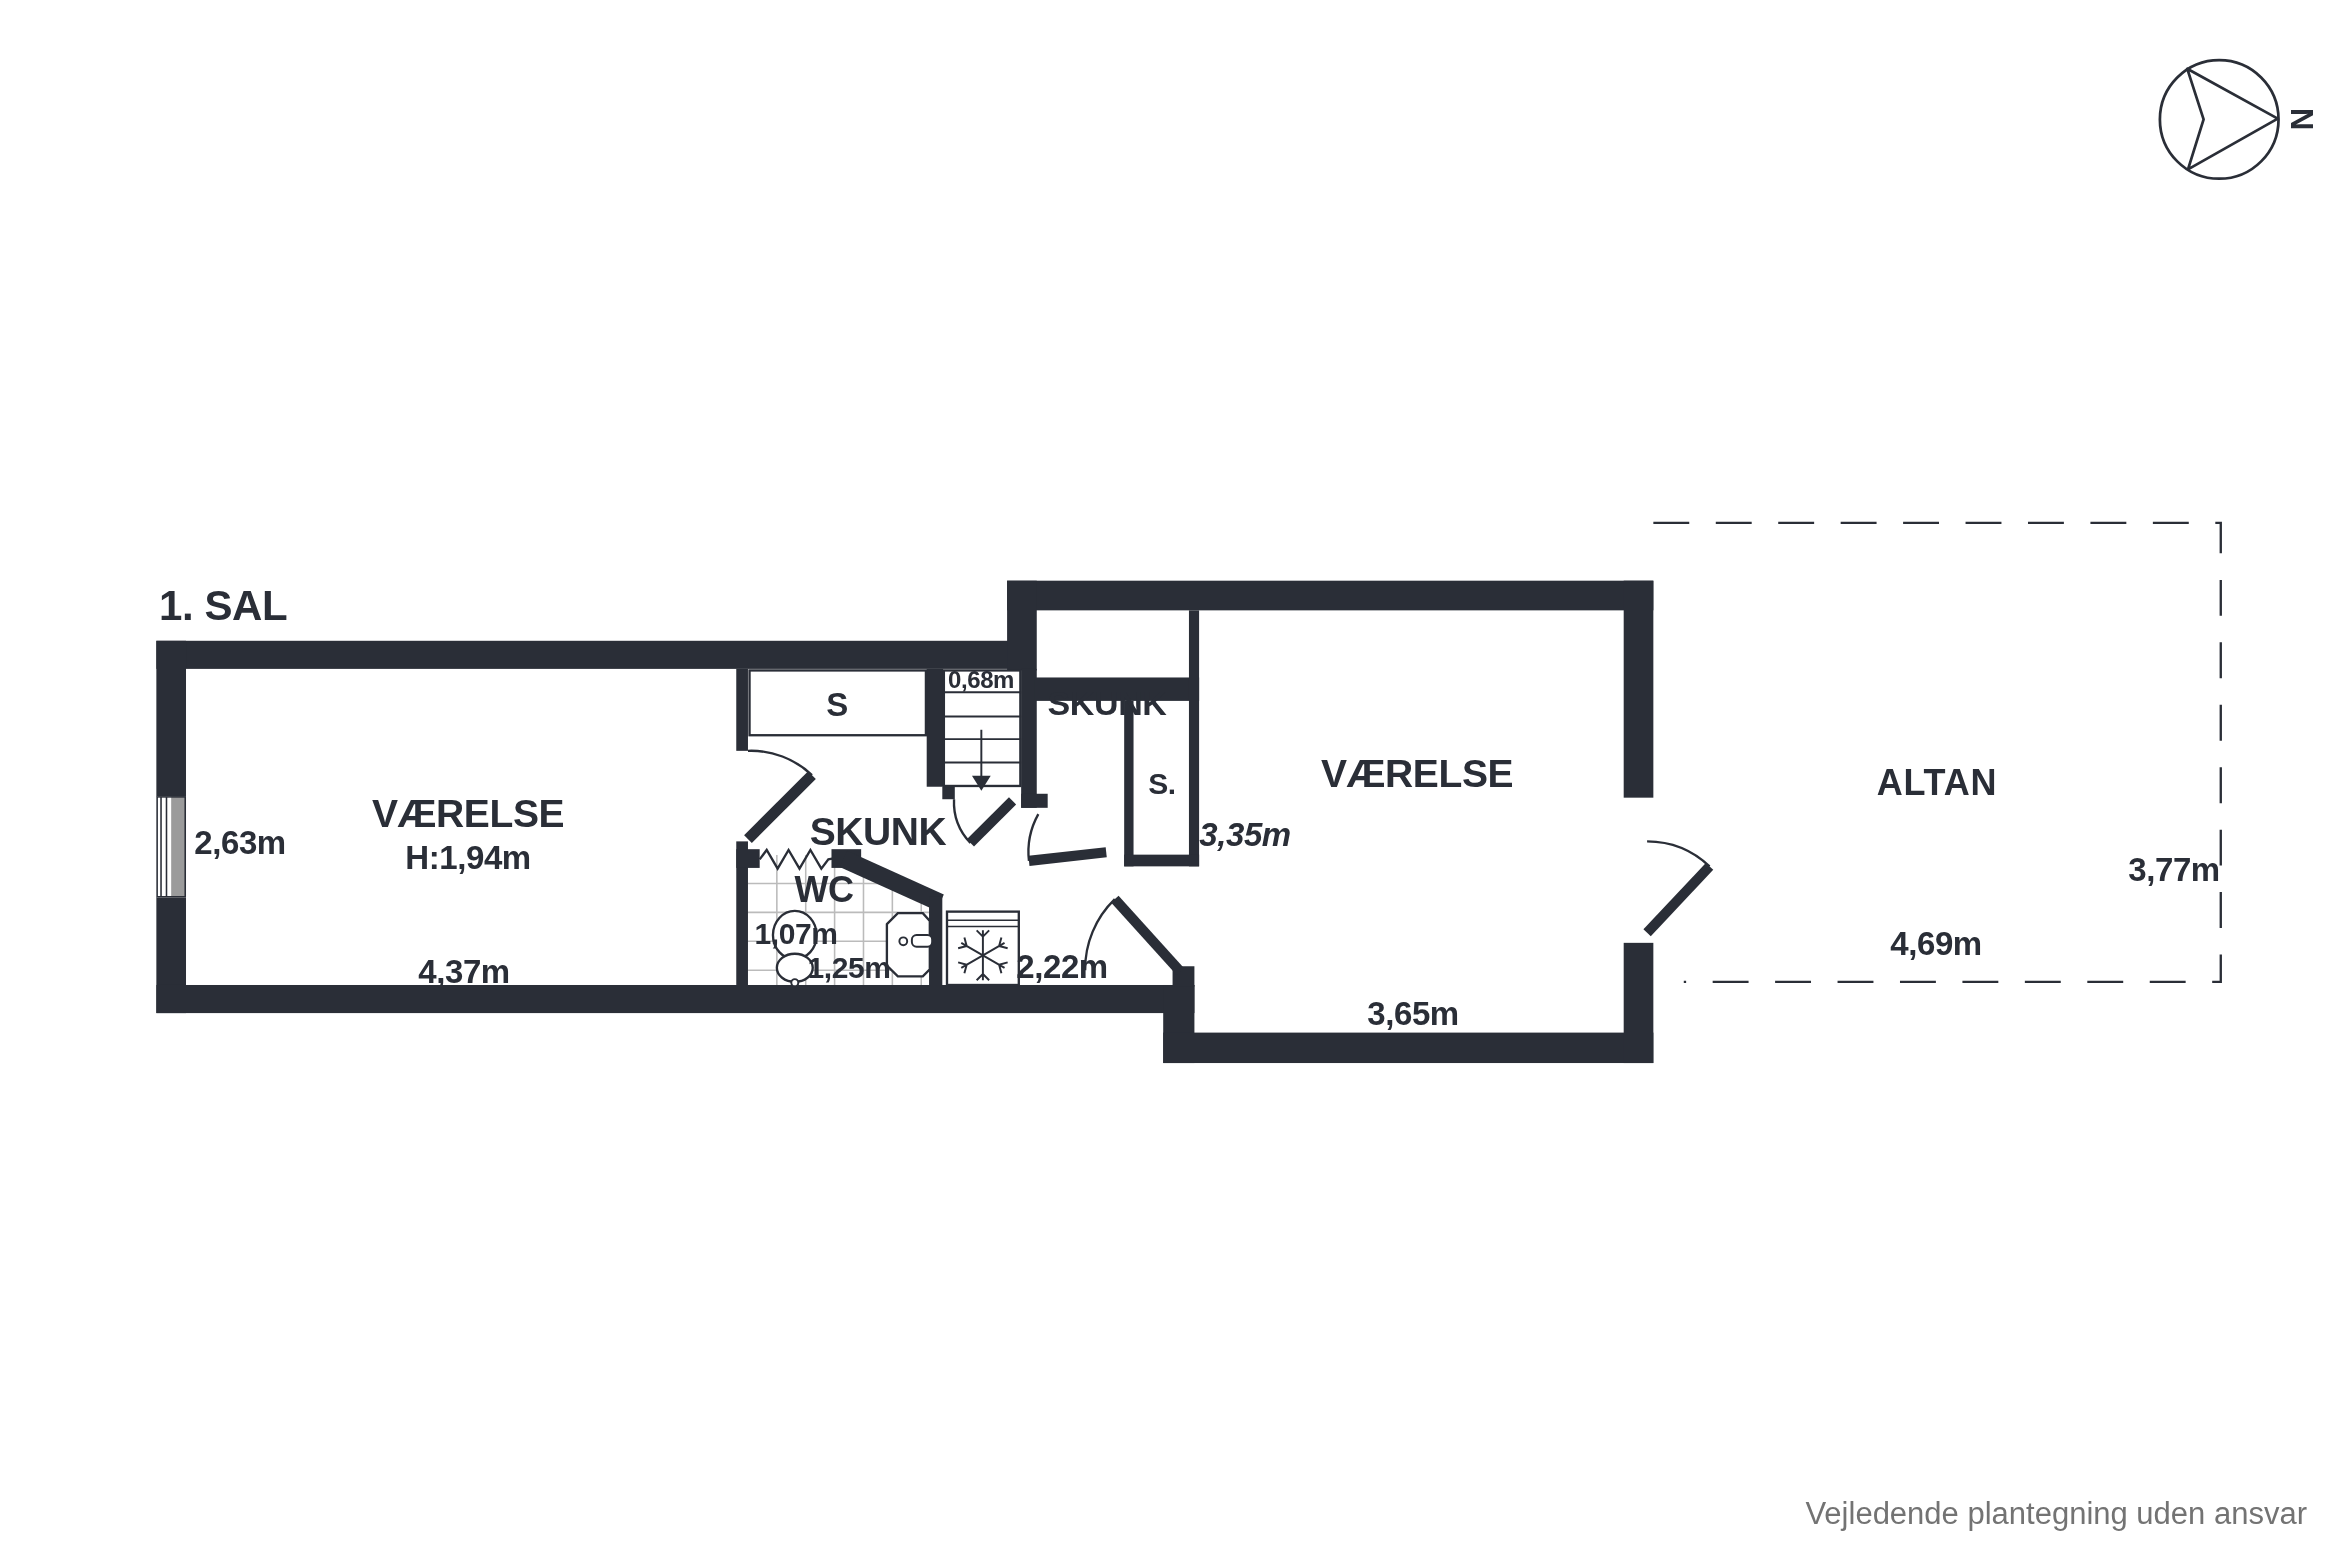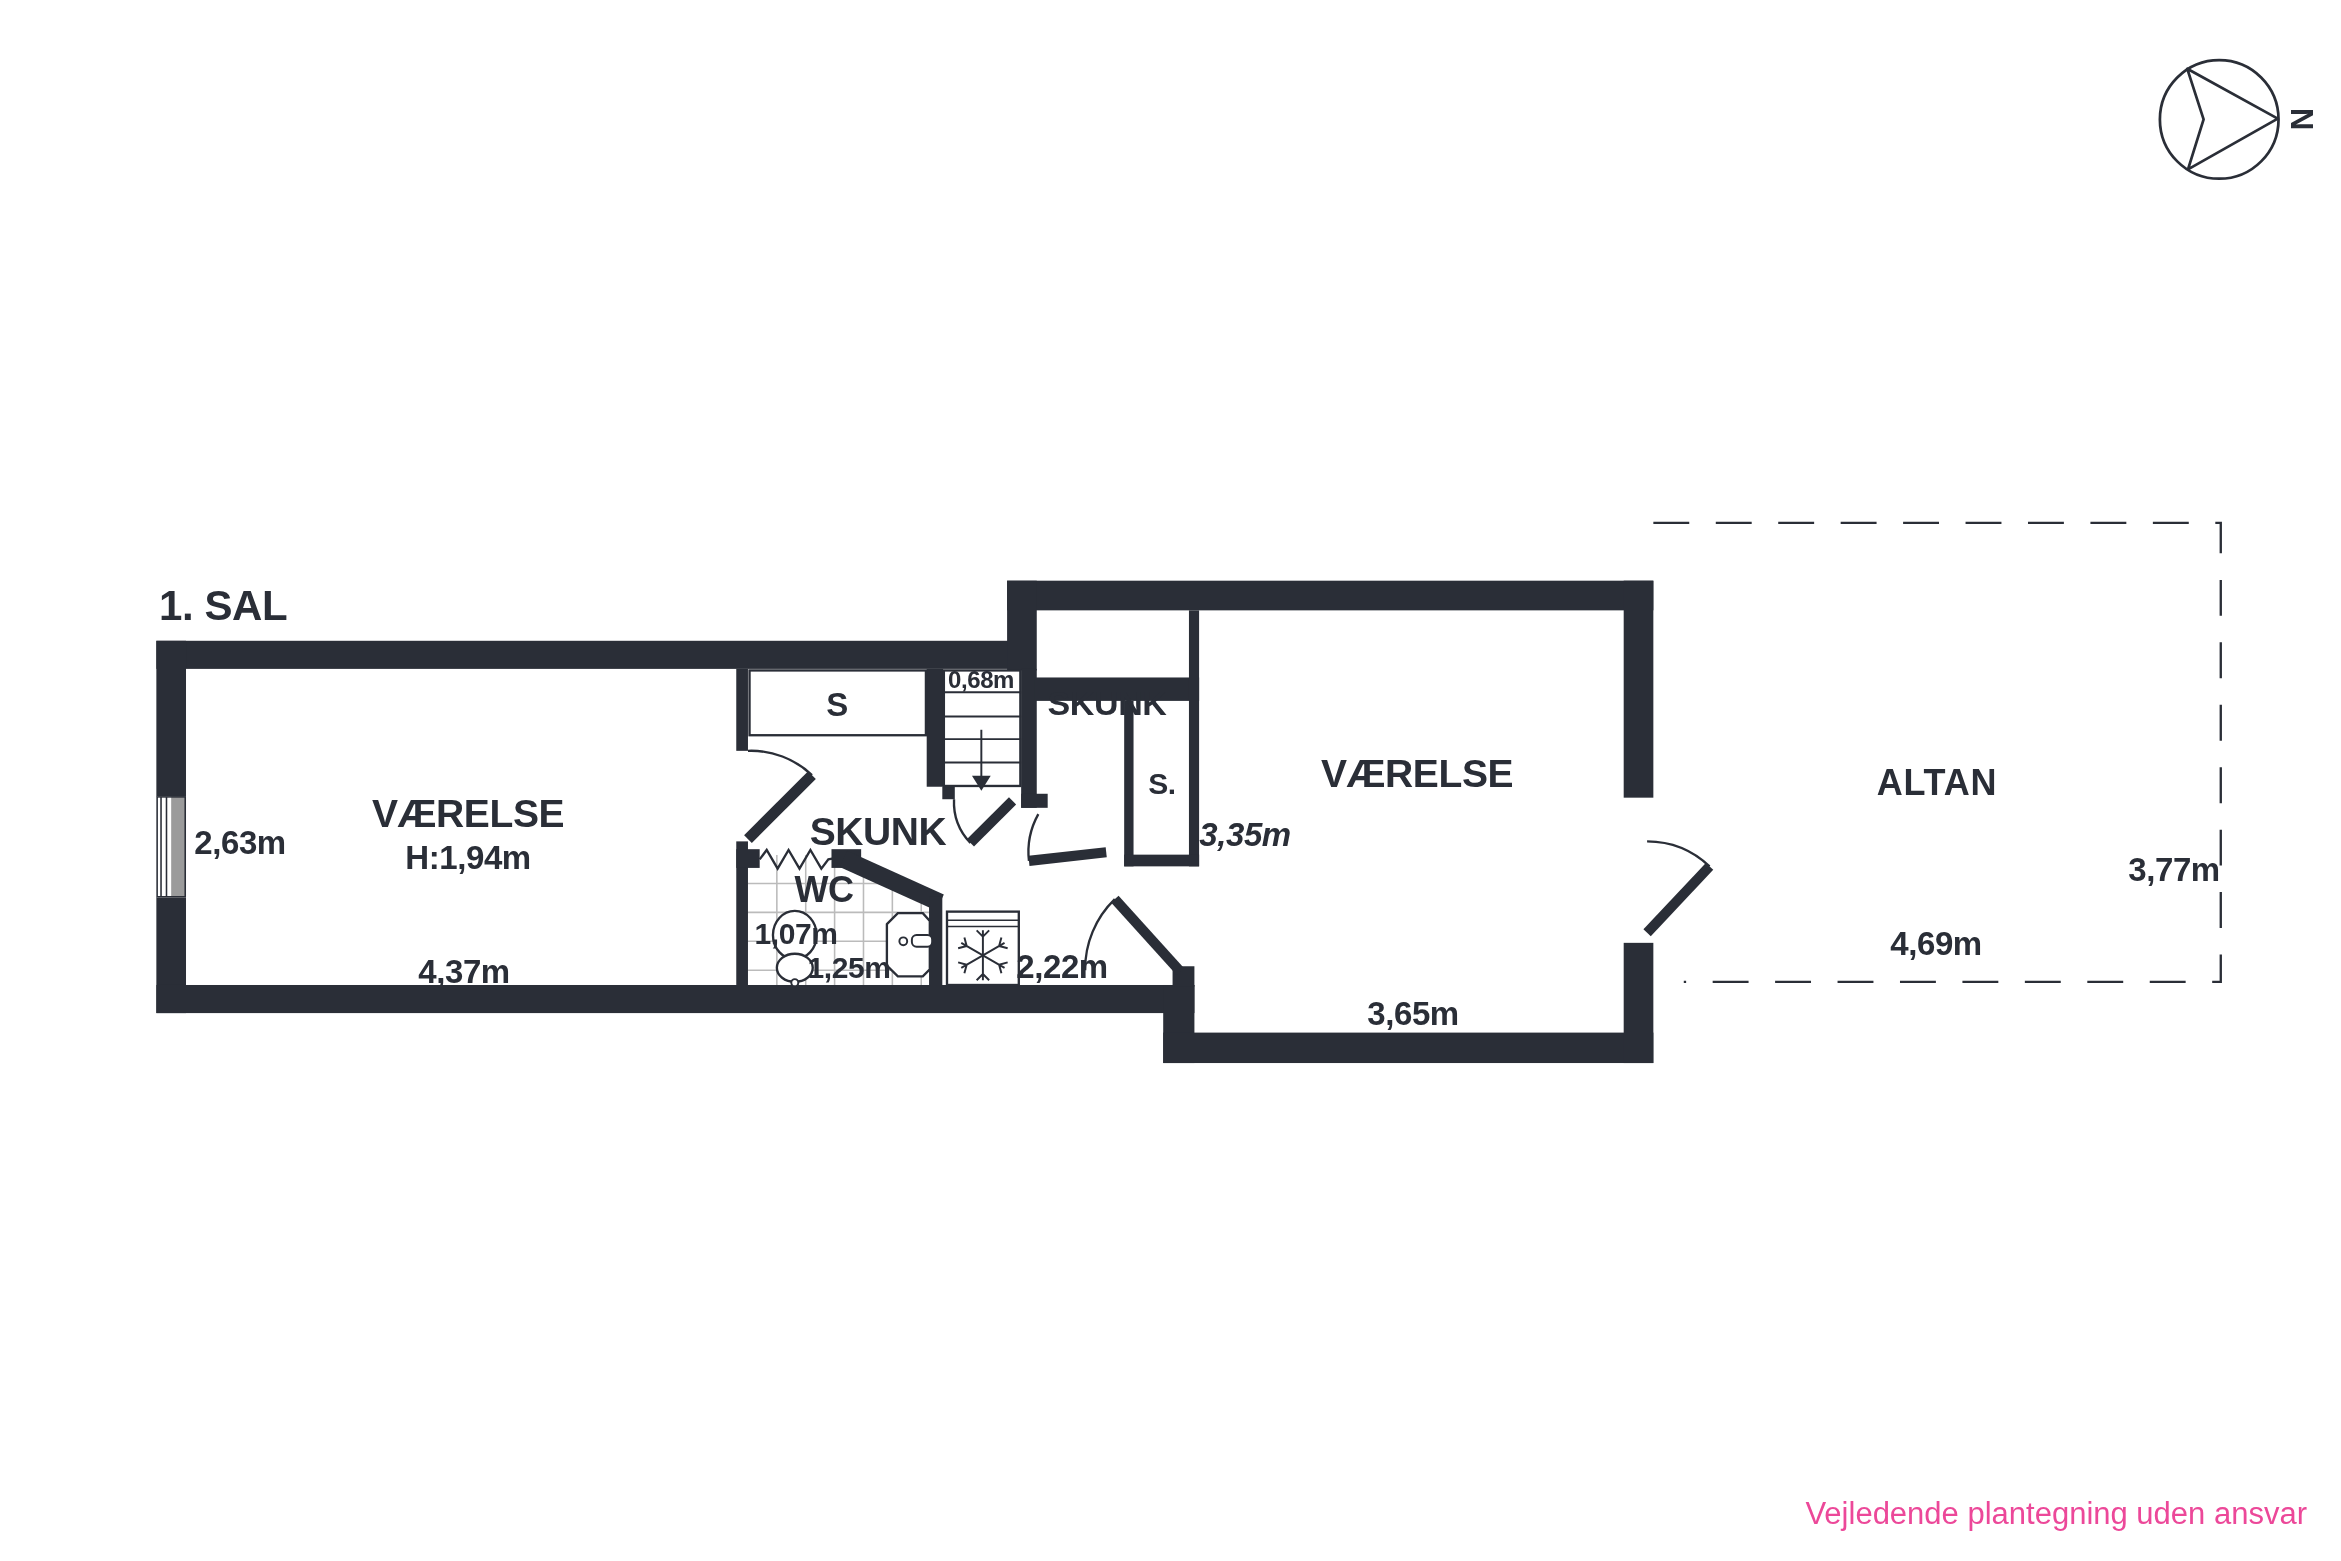--- a/index.html
+++ b/index.html
@@ -171,15 +171,15 @@
   <div class="lbl w600" style="left:1245px;top:834px;font-size:33px;font-style:italic;">3,35m</div>
   <div class="lbl w700" style="left:1417px;top:773px;font-size:39px;">VÆRELSE</div>
   <div class="lbl w600" style="left:1413px;top:1013px;font-size:33px;">3,65m</div>
 
   <div class="lbl w600" style="left:1937px;top:783px;font-size:36px;letter-spacing:0.8px;">ALTAN</div>
   <div class="lbl w600" style="left:2174px;top:853px;font-size:33px;margin-top:16px;">3,77m</div>
   <div class="lbl w600" style="left:1936px;top:943px;font-size:33px;">4,69m</div>
 
   <div class="lbl rot90 w700" style="left:2301px;top:119px;font-size:31px;">N</div>
 
-  <div class="lbl right-align w400" style="left:2307px;top:1513px;font-size:31px;color:#ec4899;">Vejledende plantegning uden ansvar</div>
+  <div class="lbl right-align w400" style="left:2307px;top:1513px;font-size:31px;color:#737373;">Vejledende plantegning uden ansvar</div>
 </div>
 
 
 </body></html>

